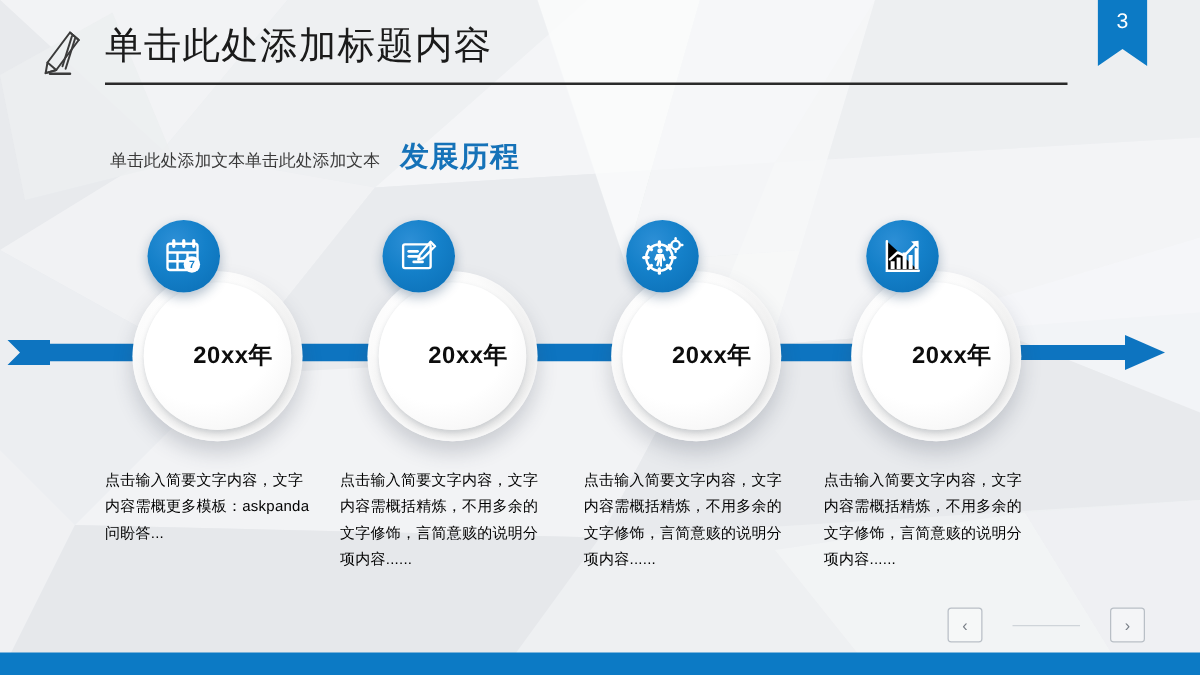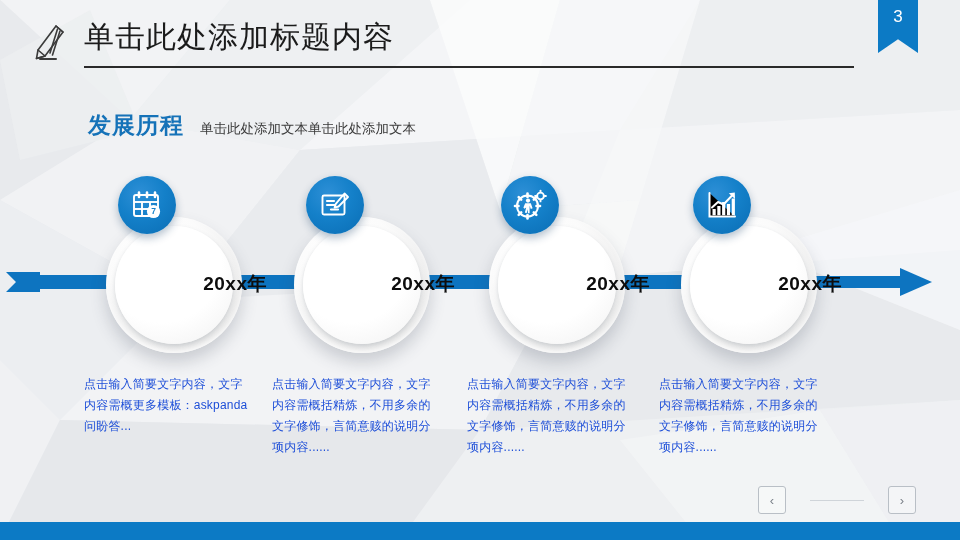--- a/index.html
+++ b/index.html
@@ -149,21 +149,21 @@
     border-radius: 50%;
     background:
       radial-gradient(circle at 40% 32%, #ffffff 0%, #ffffff 55%, #f4f4f4 88%, #ebebeb 100%);
     box-shadow: 0 2px 4px rgba(120,128,140,0.30);
   }
   .year-label {
     position: absolute;
     left: 14px;
     top: 271px;
     width: 161px;
-    text-align: right;
+    text-align: center;
     font-size: 19px;
     font-weight: bold;
     color: #0d0d0d;
     z-index: 3;
     letter-spacing: 0.5px;
   }
 
   .icon-circle {
     position: absolute;
     left: 26px;
@@ -179,21 +179,21 @@
     justify-content: center;
   }
   .icon-circle svg { display: block; }
 
   .node-text {
     position: absolute;
     top: 374px;
     width: 170px;
     font-size: 12px;
     line-height: 21px;
-    color: #1d4ed8;
+    color: #000000;
     letter-spacing: 0.2px;
   }
 
   
   #footer-nav {
     position: absolute;
     right: 44px;
     bottom: 26px;
     display: flex;
     align-items: center;
@@ -272,22 +272,22 @@
     <div id="header-title">单击此处添加标题内容</div>
     <div id="header-rule"></div>
   </div>
 
   <div id="page-badge">
     <div class="ribbon"></div>
     <div class="num">3</div>
   </div>
 
   <div id="section-head">
+    <div id="section-sub">单击此处添加文本单击此处添加文本</div>
     <div id="section-title">发展历程</div>
-    <div id="section-sub">单击此处添加文本单击此处添加文本</div>
   </div>
 
   <svg id="timeline-arrow" viewBox="0 0 960 44">
     <g fill="#0d74c0">
       <polygon points="6,10 40,10 40,30 6,30 16,20"></polygon>
       <rect x="40" y="13" width="110" height="14"></rect>
       <rect x="210" y="13" width="130" height="14"></rect>
       <rect x="400" y="13" width="125" height="14"></rect>
       <rect x="596" y="13" width="120" height="14"></rect>
       <rect x="798" y="14" width="110" height="12"></rect>

